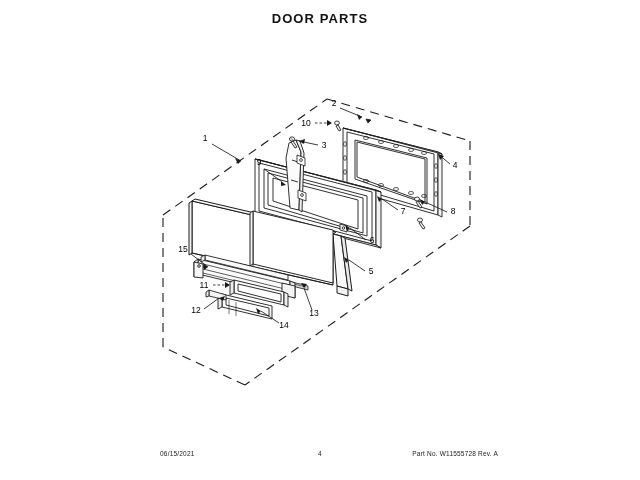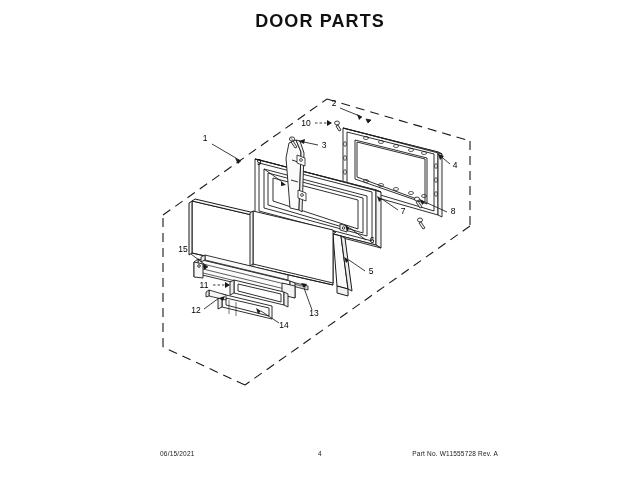--- a/index.html
+++ b/index.html
@@ -21,21 +21,21 @@
     width: 640px;
     height: 480px;
     background: #ffffff;
   }
   #page-title {
     position: absolute;
     left: 0;
     top: 11px;
     width: 640px;
     text-align: center;
-    font-size: 18px;
+    font-size: 13px;
     font-weight: bold;
     letter-spacing: 1.1px;
     color: #111111;
   }
   #diagram-area {
     position: absolute;
     left: 0;
     top: 40px;
     width: 640px;
     height: 390px;

